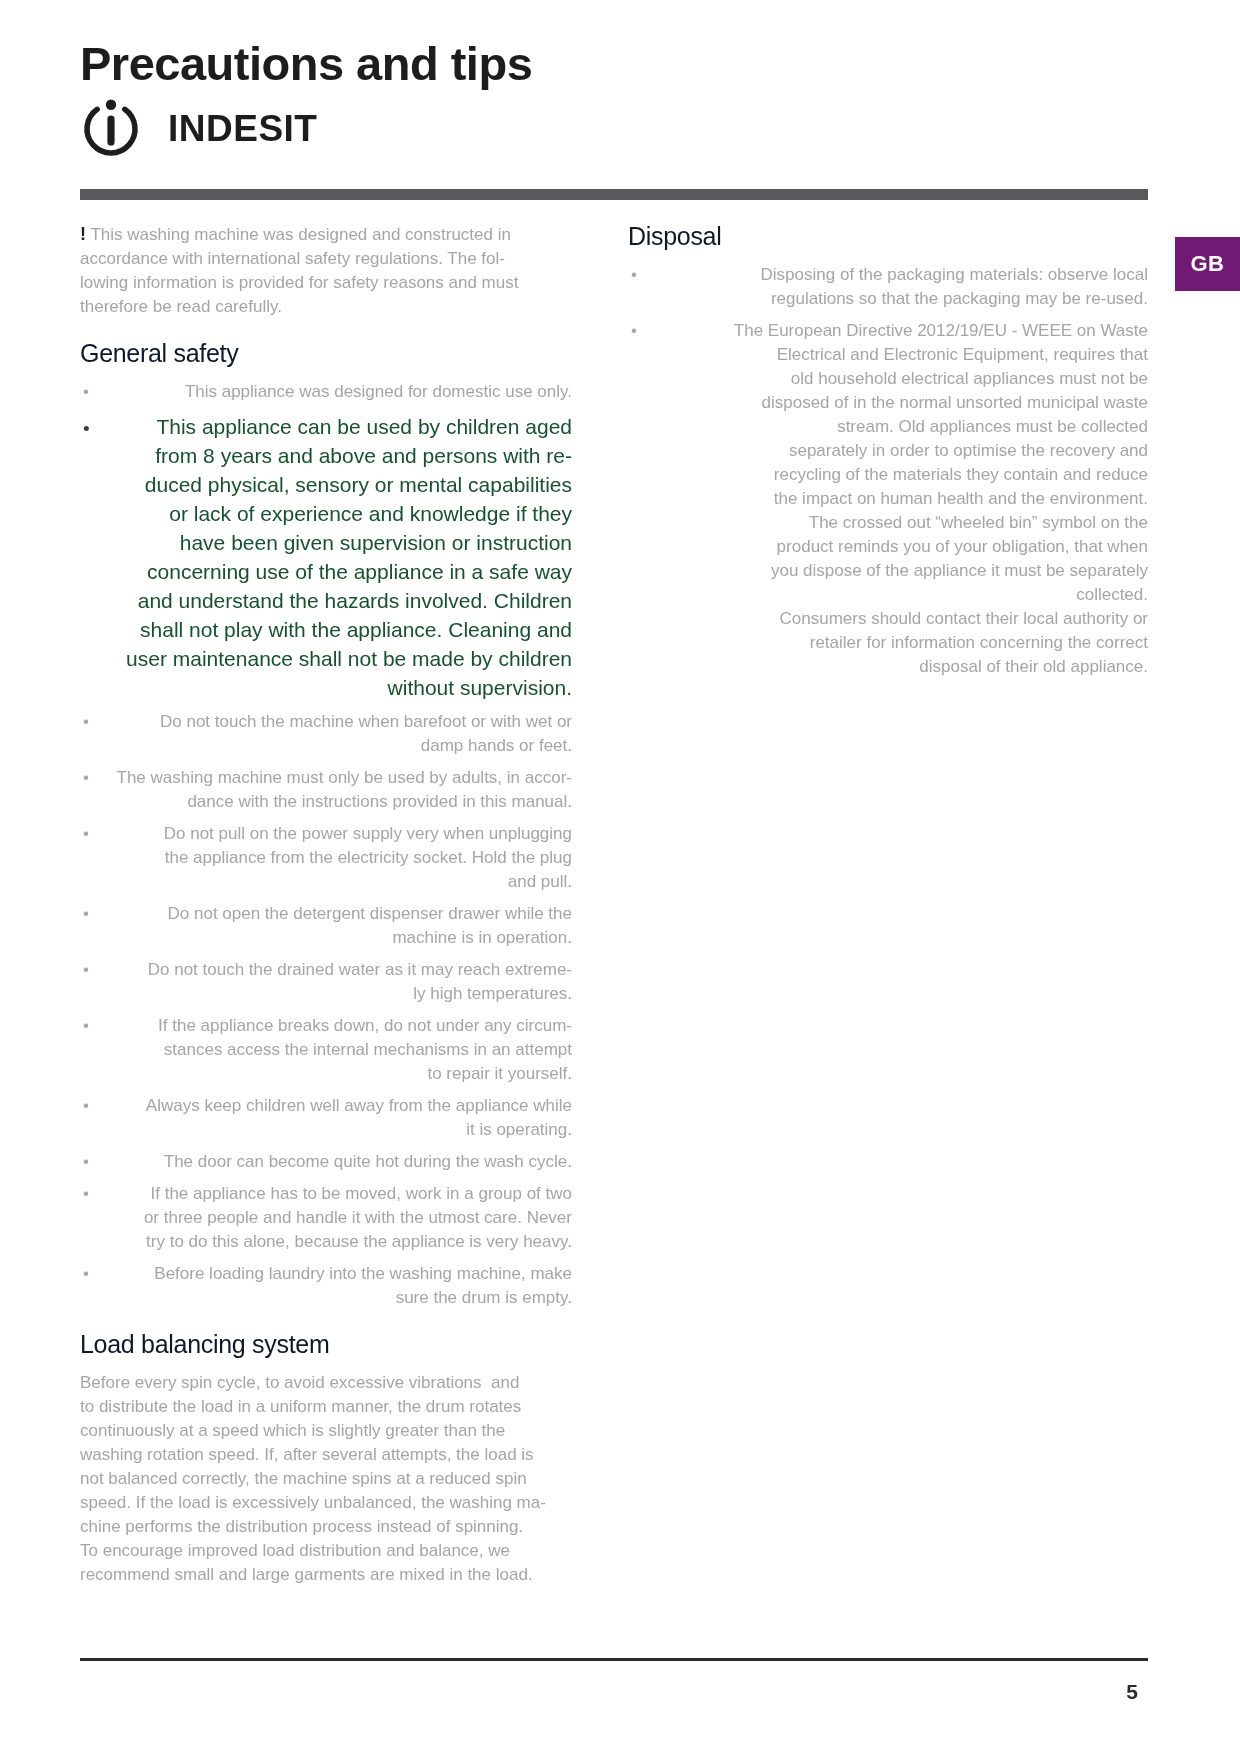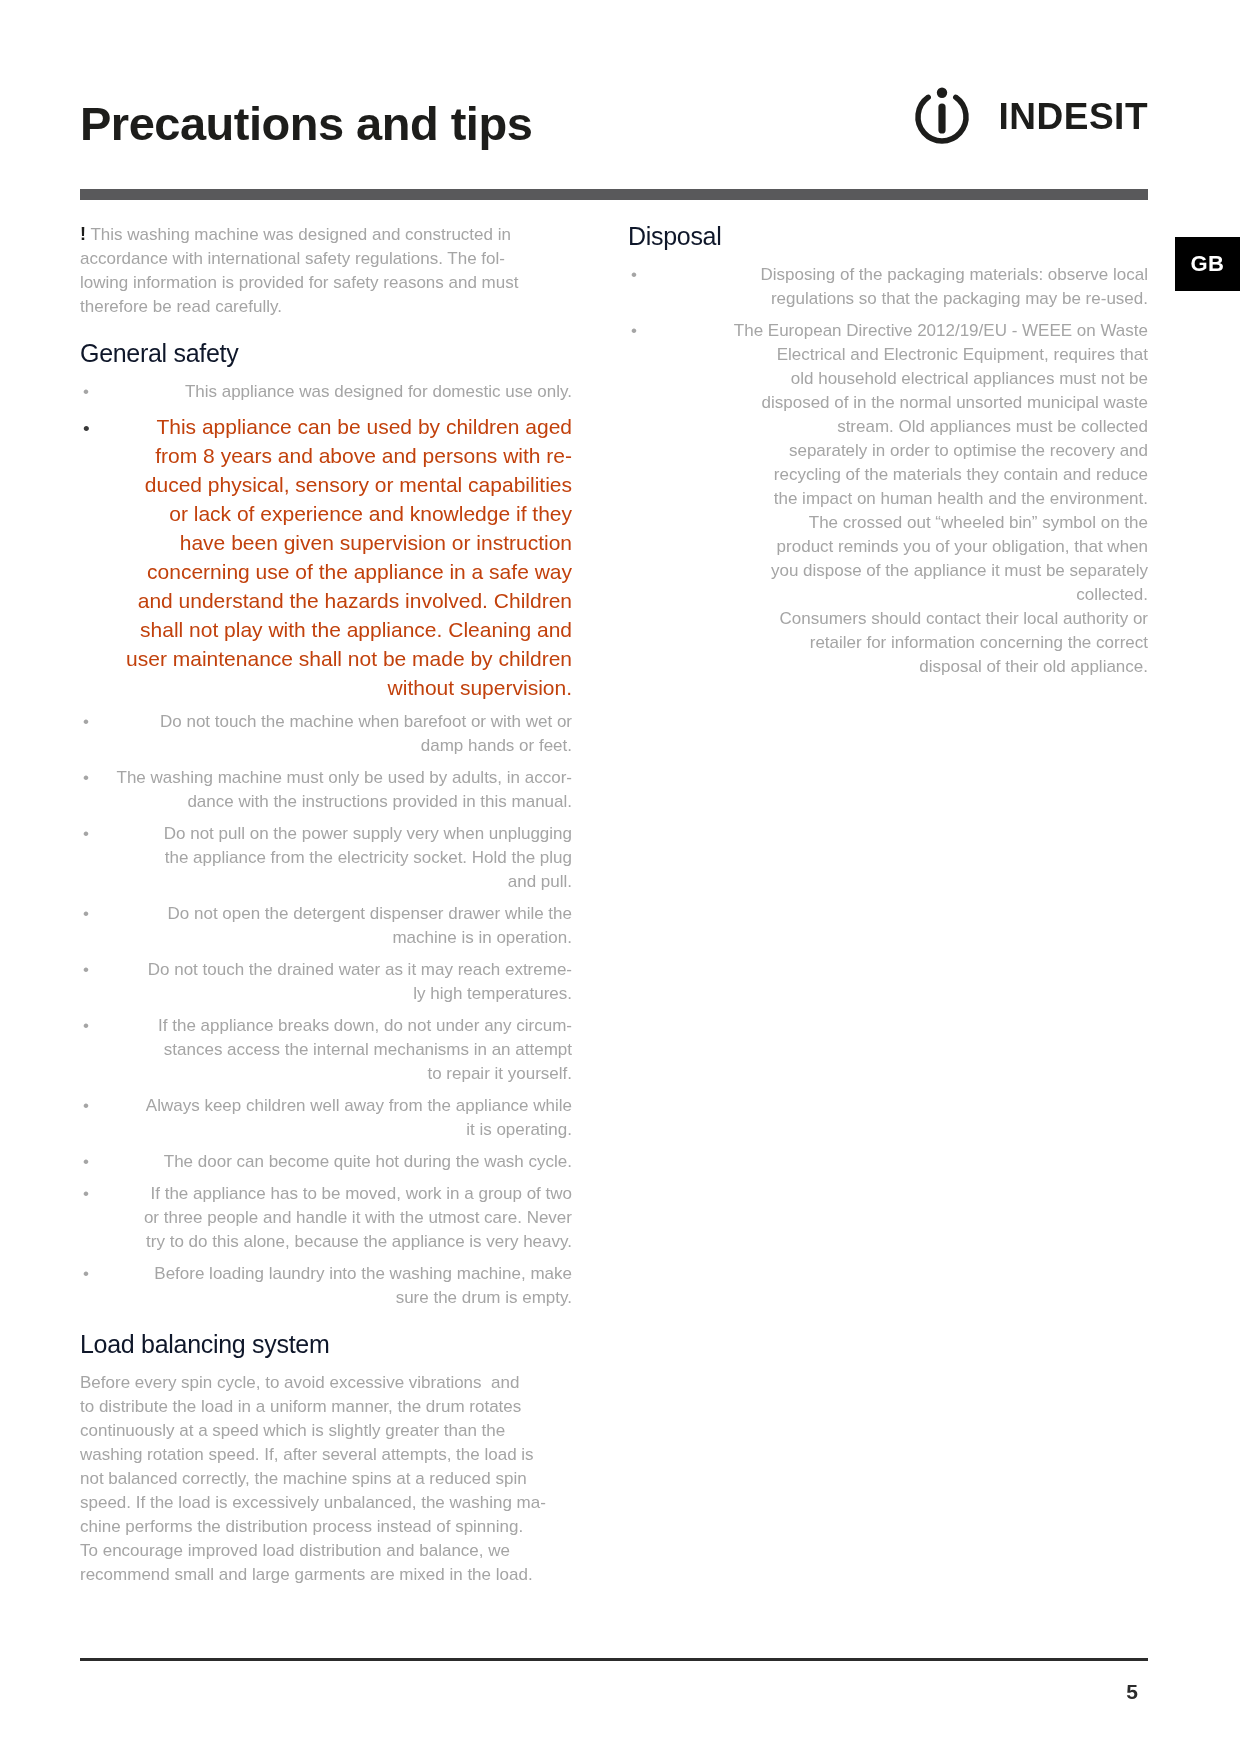--- a/index.html
+++ b/index.html
@@ -5,21 +5,21 @@
   html,body { margin:0; padding:0; }
   body {
     width:1240px; height:1754px;
     background:#ffffff;
     font-family:"Liberation Sans", sans-serif;
     position:relative;
     overflow:hidden;
   }
   .content { position:absolute; left:80px; top:38px; width:1068px; }
 
-  .header { display:flex; justify-content:space-between; align-items:flex-end; height:112px; }
+  .header { display:flex; justify-content:space-between; align-items:flex-start; height:112px;flex-direction:column; }
   h1.page-title {
     margin:0; font-size:47px; font-weight:bold; color:#1d1d1b;
     letter-spacing:-0.5px; line-height:1.1;
   }
   .logo { display:flex; align-items:center; margin-top:6px; }
   .wordmark { font-size:37px; font-weight:bold; color:#1d1d1b; letter-spacing:0.5px; margin-left:24px; }
 
   .header-rule { height:11px; background:#59595b; margin-top:39px; }
 
   .columns { display:flex; margin-top:22px; }
@@ -34,29 +34,29 @@
 
   .light { font-size:17px; line-height:24px; color:#a5a5a5; white-space:pre; margin:0; }
 
   ul.bullet-list { list-style:none; margin:0; padding:0;text-align:right; }
   ul.bullet-list li {
     position:relative; padding-left:23px; margin:0 0 8px 0;
     font-size:17px; line-height:24px; color:#a5a5a5; white-space:pre;
   }
   ul.bullet-list li::before { content:"\2022"; position:absolute; left:3px; top:0; }
   ul.bullet-list li.em {
-    font-size:21px; line-height:29px; color:#c2410c; padding-left:25px;
+    font-size:21px; line-height:29px; color:#14532d; padding-left:25px;
   }
   ul.bullet-list li.em::before { color:#393939; top:2px; font-size:19px; }
 
   .intro-marker { color:#1d1d1b; font-weight:bold; font-size:18px; }
 
   .gb-badge {
     position:absolute; right:0; top:237px; width:65px; height:54px;
-    background:#000000; color:#ffffff; font-size:22px; font-weight:bold;
+    background:#701a75; color:#ffffff; font-size:22px; font-weight:bold;
     display:flex; align-items:center; justify-content:center; letter-spacing:0.5px;
   }
 
   .footer-rule { position:absolute; left:80px; top:1658px; width:1068px; height:3px; background:#2c2c2c; }
   .page-number {
     position:absolute; left:80px; top:1680px; width:1058px;
     text-align:right; font-size:21px; font-weight:bold; color:#2c2c2c;
   }
 </style>
 </head>

